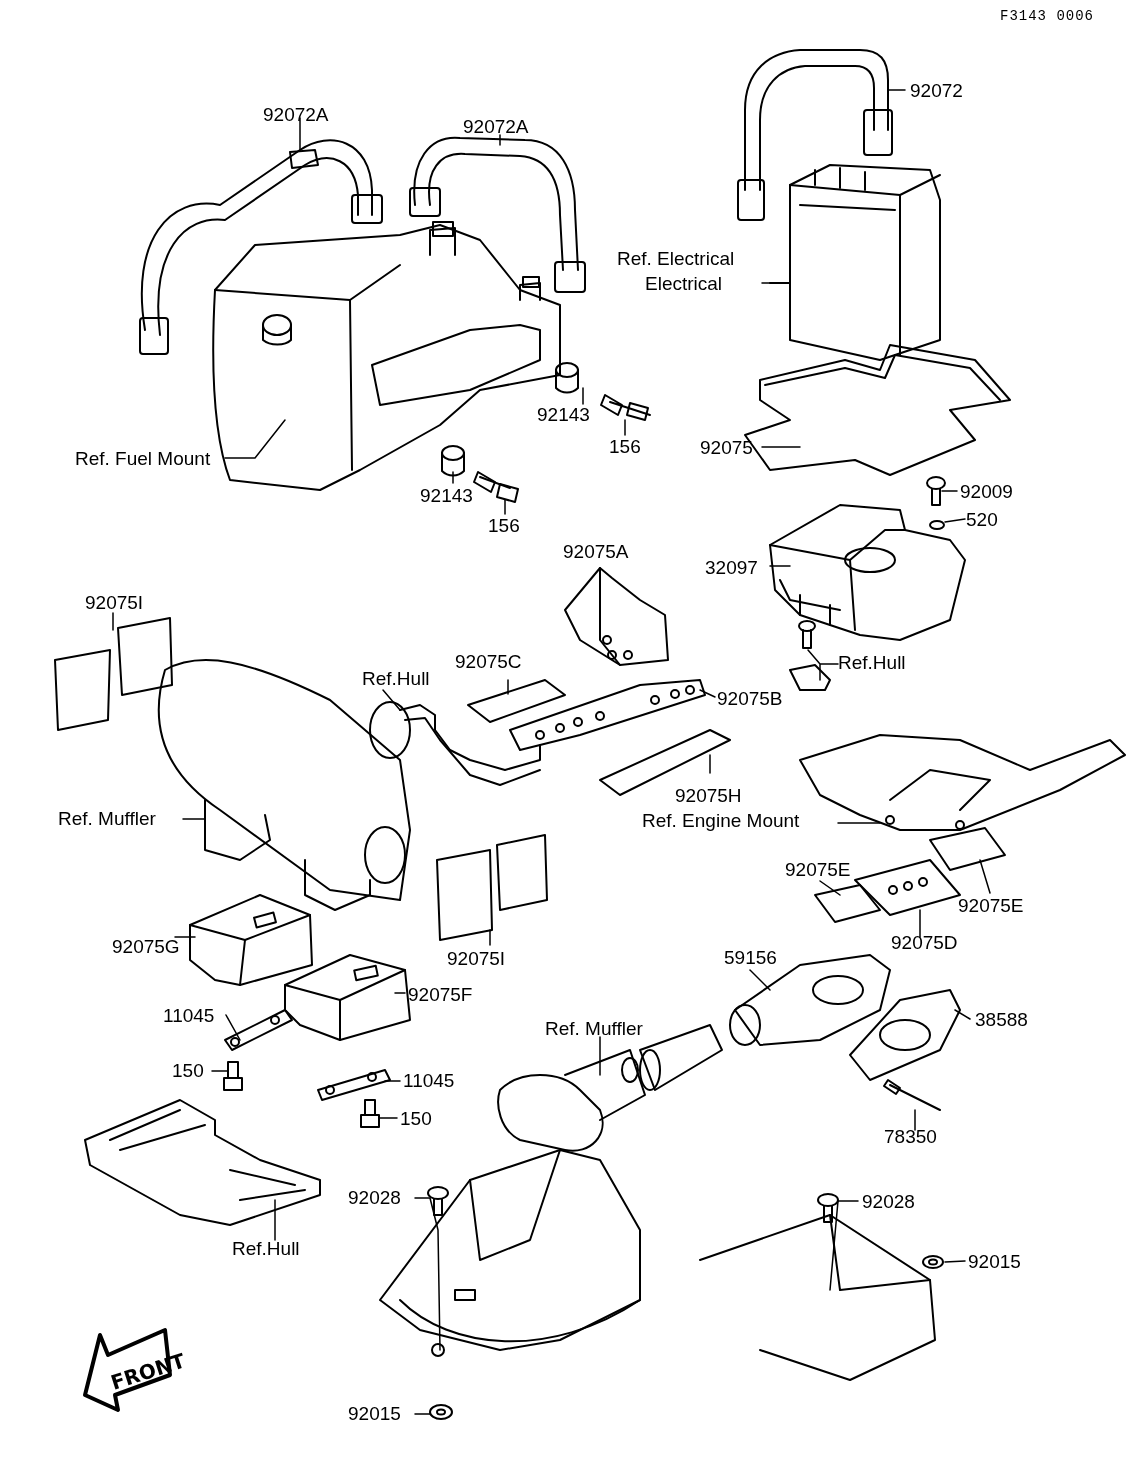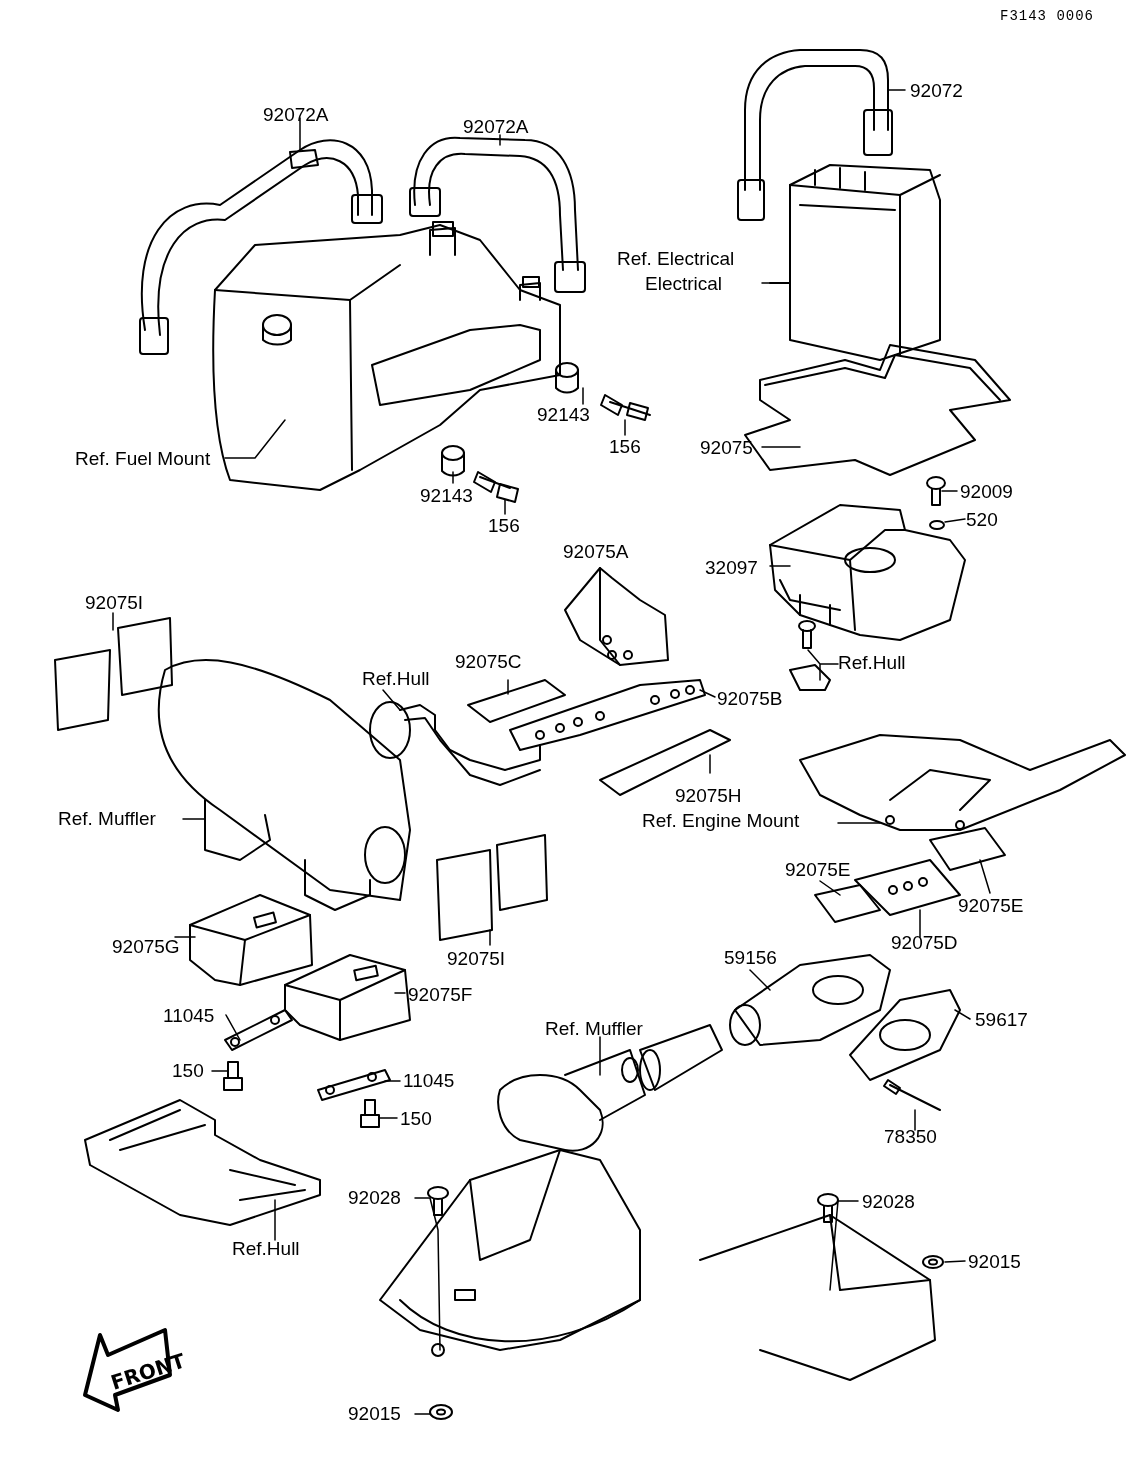--- a/index.html
+++ b/index.html
@@ -324,21 +324,21 @@
 <div class="lbl" style="left:58px;top:808px;">Ref. Muffler</div>
 <div class="lbl" style="left:785px;top:859px;">92075E</div>
 <div class="lbl" style="left:958px;top:895px;">92075E</div>
 <div class="lbl" style="left:891px;top:932px;">92075D</div>
 <div class="lbl" style="left:112px;top:928px;margin-top:8px;">92075G</div>
 <div class="lbl" style="left:447px;top:948px;">92075I</div>
 <div class="lbl" style="left:724px;top:947px;">59156</div>
 <div class="lbl" style="left:163px;top:1005px;">11045</div>
 <div class="lbl" style="left:408px;top:984px;">92075F</div>
 <div class="lbl" style="left:545px;top:1018px;">Ref. Muffler</div>
-<div class="lbl" style="left:975px;top:1009px;">59617</div>
+<div class="lbl" style="left:975px;top:1009px;">38588</div>
 <div class="lbl" style="left:172px;top:1060px;">150</div>
 <div class="lbl" style="left:403px;top:1070px;">11045</div>
 <div class="lbl" style="left:400px;top:1108px;">150</div>
 <div class="lbl" style="left:884px;top:1126px;">78350</div>
 <div class="lbl" style="left:348px;top:1187px;">92028</div>
 <div class="lbl" style="left:862px;top:1191px;">92028</div>
 <div class="lbl" style="left:232px;top:1238px;">Ref.Hull</div>
 <div class="lbl" style="left:968px;top:1251px;">92015</div>
 <div class="lbl" style="left:348px;top:1403px;">92015</div>
 

